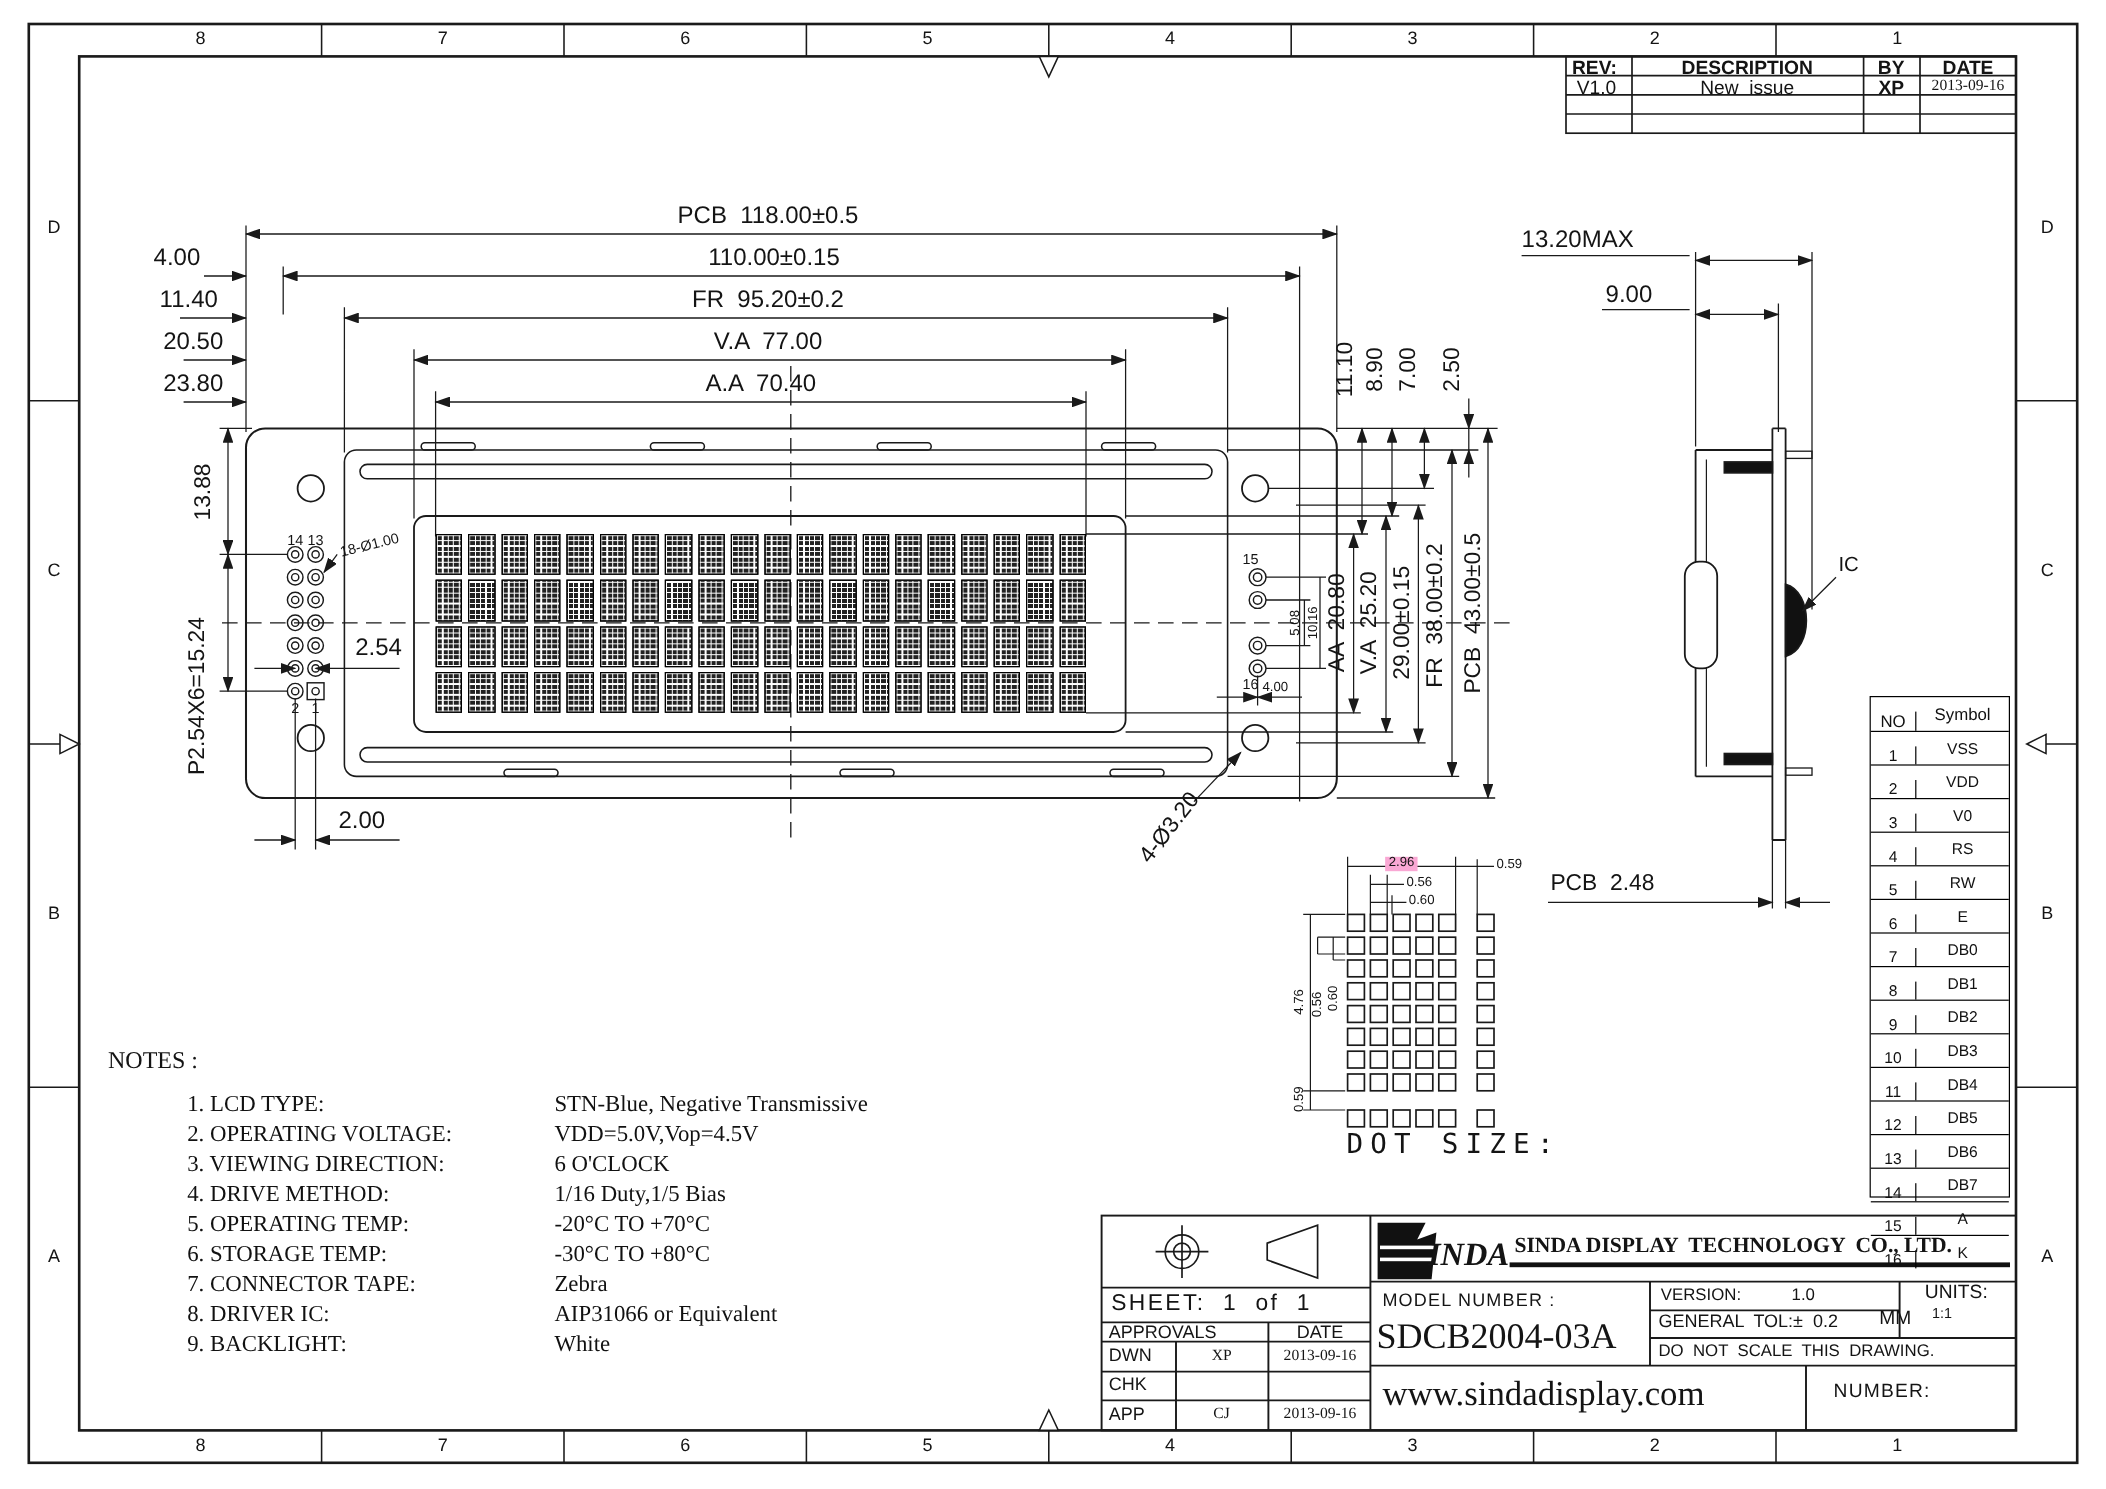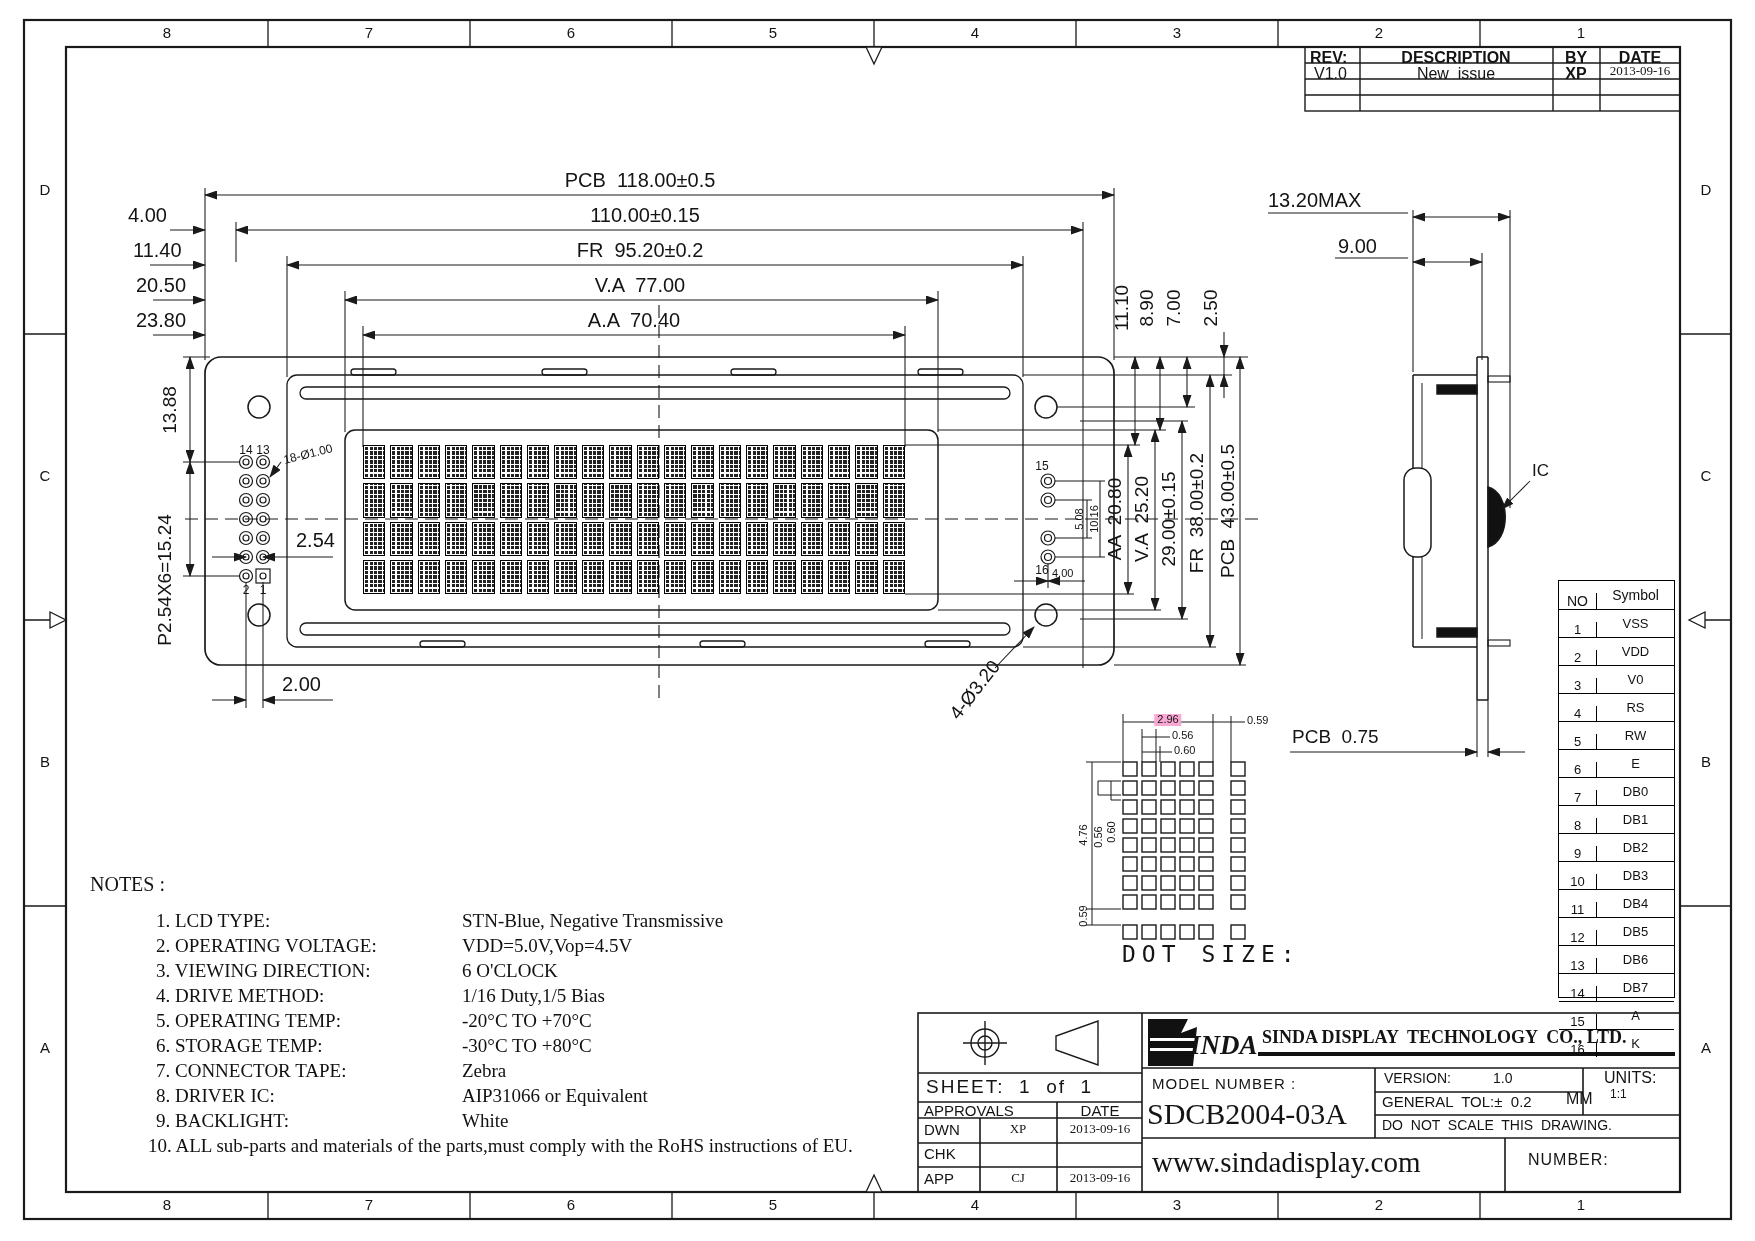--- a/index.html
+++ b/index.html
@@ -446,21 +446,21 @@
 <span class="lbl d19 rot" style="left:1115px;top:519px">AA  20.80</span>
 <span class="lbl d19 rot" style="left:1142px;top:519px">V.A  25.20</span>
 <span class="lbl d19 rot" style="left:1169px;top:519px">29.00±0.15</span>
 <span class="lbl d19 rot" style="left:1197px;top:513px">FR  38.00±0.2</span>
 <span class="lbl d19 rot" style="left:1228px;top:511px">PCB  43.00±0.5</span>
 
 <span class="lbl d19 rotd" style="left:975px;top:690px">4-Ø3.20</span>
 
 <span class="lbl d20" style="left:1268px;top:190px">13.20MAX</span>
 <span class="lbl d20" style="left:1338px;top:236px">9.00</span>
-<span class="lbl d19" style="left:1292px;top:727px">PCB  0.75</span>
+<span class="lbl d19" style="left:1292px;top:727px">PCB  2.48</span>
 <span class="lbl d17" style="left:1532px;top:462px">IC</span>
 
 <span class="lbl xxs c wbg" style="left:1168px;top:714px">2.96</span>
 <span class="lbl xxs" style="left:1172px;top:730px">0.56</span>
 <span class="lbl xxs" style="left:1174px;top:745px">0.60</span>
 <span class="lbl xxs" style="left:1247px;top:715px">0.59</span>
 <span class="lbl xxs rot" style="left:1084px;top:835px">4.76</span>
 <span class="lbl xxs rot" style="left:1099px;top:837px">0.56</span>
 <span class="lbl xxs rot" style="left:1112px;top:832px">0.60</span>
 <span class="lbl xxs rot" style="left:1084px;top:916px">0.59</span>
@@ -549,21 +549,20 @@
 <span class="note-label" style="top:1010px">5. OPERATING TEMP:</span>
 <span class="note-value" style="top:1010px">-20°C TO +70°C</span>
 <span class="note-label" style="top:1035px">6. STORAGE TEMP:</span>
 <span class="note-value" style="top:1035px">-30°C TO +80°C</span>
 <span class="note-label" style="top:1060px">7. CONNECTOR TAPE:</span>
 <span class="note-value" style="top:1060px">Zebra</span>
 <span class="note-label" style="top:1085px">8. DRIVER IC:</span>
 <span class="note-value" style="top:1085px">AIP31066 or Equivalent</span>
 <span class="note-label" style="top:1110px">9. BACKLIGHT:</span>
 <span class="note-value" style="top:1110px">White</span>
-<span class="note-label" style="top:1135px;left:112px">10. ALL sub-parts and materials of the parts,must comply with the RoHS instructions of EU.</span>
 
 <span class="lbl" style="left:926px;top:1077px;font-size:19px;letter-spacing:2px">SHEET:  1  of  1</span>
 <span class="lbl" style="left:924px;top:1103px;font-size:15px">APPROVALS</span>
 <span class="lbl c" style="left:1100px;top:1103px;font-size:15px">DATE</span>
 <span class="lbl" style="left:924px;top:1122px;font-size:15px">DWN</span>
 <span class="lbl c serif" style="left:1018px;top:1122px;font-size:13px">XP</span>
 <span class="lbl c serif" style="left:1100px;top:1122px;font-size:13px">2013-09-16</span>
 <span class="lbl" style="left:924px;top:1146px;font-size:15px">CHK</span>
 <span class="lbl" style="left:924px;top:1171px;font-size:15px">APP</span>
 <span class="lbl c serif" style="left:1018px;top:1171px;font-size:13px">CJ</span>

